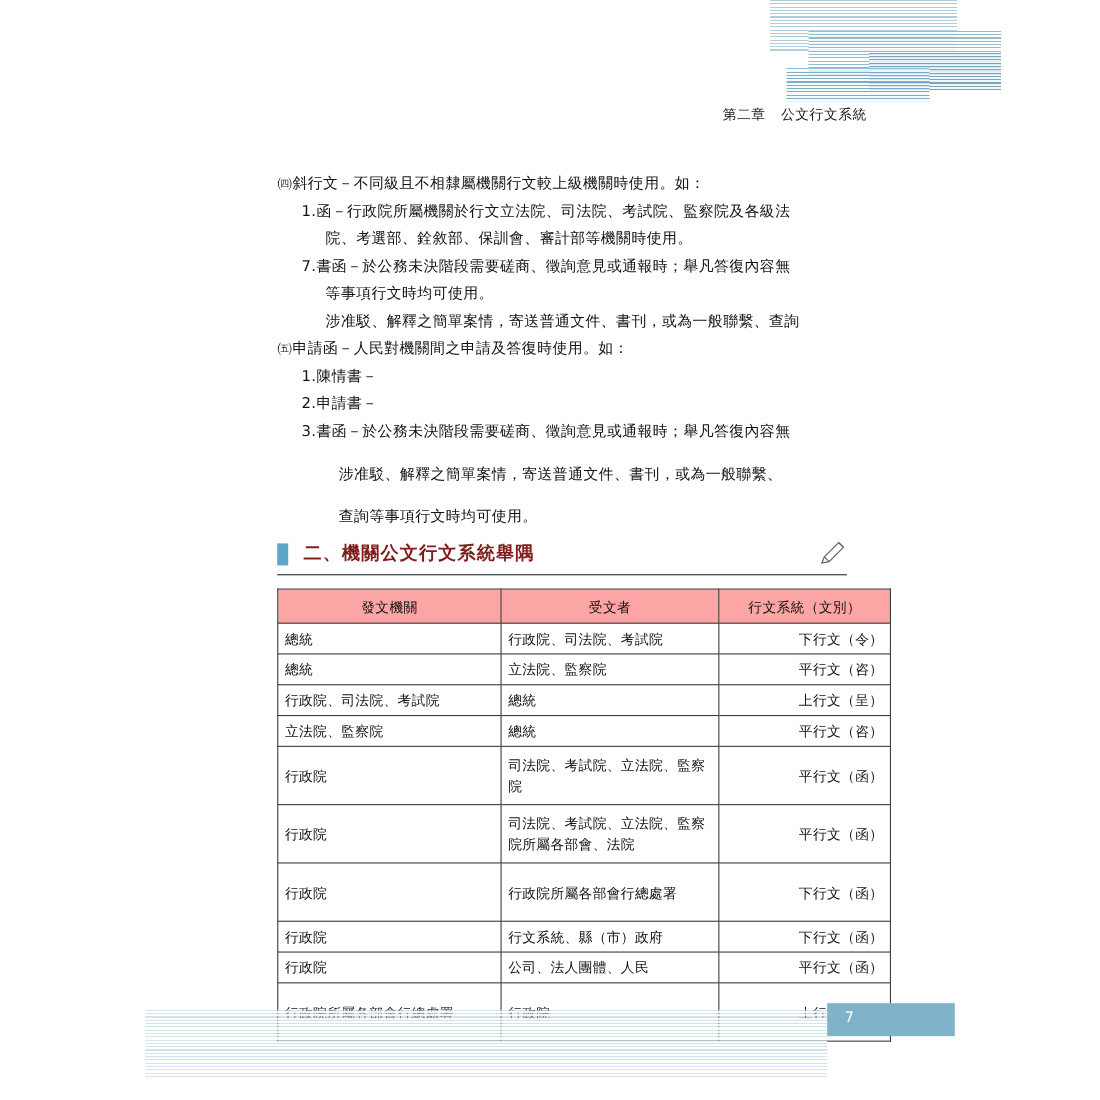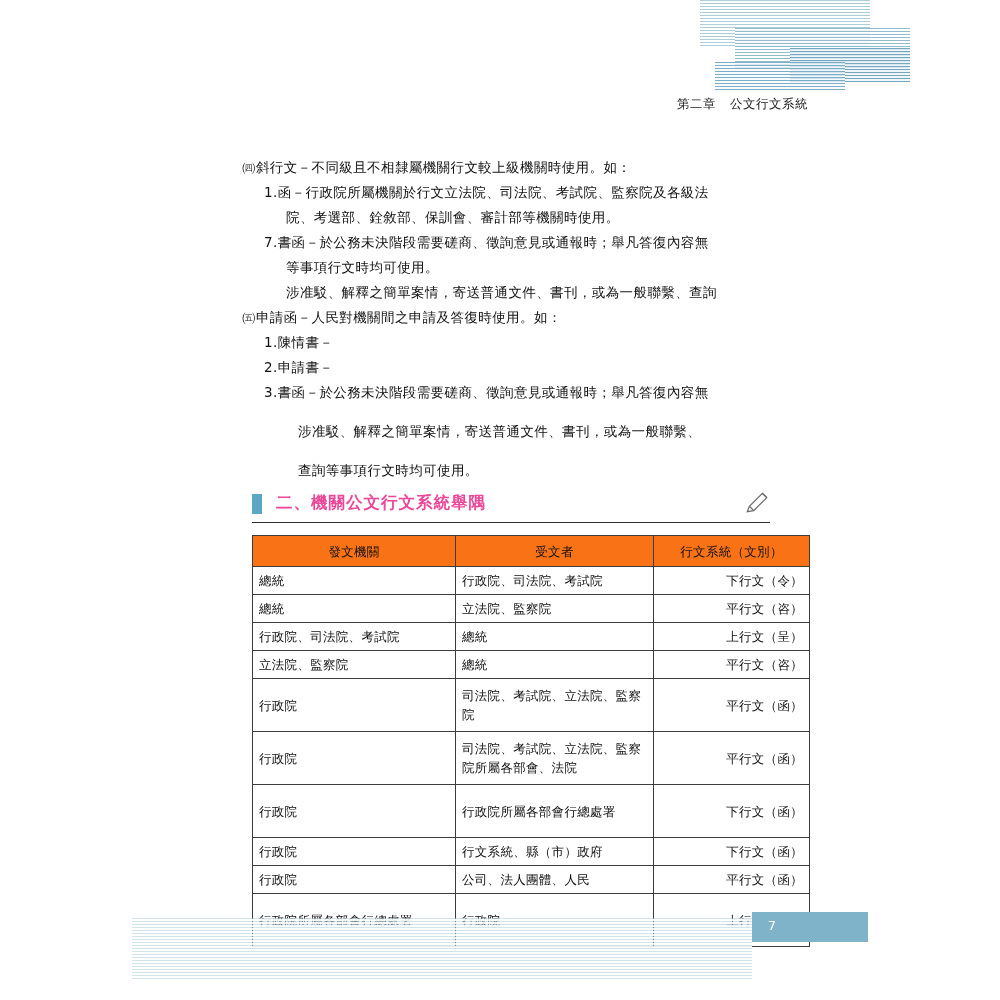--- a/index.html
+++ b/index.html
@@ -50,34 +50,34 @@
     left: 715px; top: 62px; width: 130px; height: 30px;
     background:
       repeating-linear-gradient(to bottom,
         rgba(110,165,195,0.9) 0px, rgba(110,165,195,0.9) 1px,
         rgba(245,250,252,0.75) 1px, rgba(245,250,252,0.75) 3px);
   }
 
   
   .chapter-header {
     position: absolute;
-    left: 548px;
+    left: 528px;
     top: 96px;
     width: 260px;
     text-align: right;
     font-size: 12.5px;
     color: #1a1a1a;
     letter-spacing: 0.5px;
   }
   .chapter-header .ch-num { margin-right: 14px; }
 
   
   .body-area {
     position: absolute;
-    left: 242px;
+    left: 252px;
     top: 155px;
     width: 520px;
     color: #111111;
   }
   .line {
     font-size: 13.5px;
     line-height: 25px;
     letter-spacing: 0.4px;
     white-space: nowrap;
   }
@@ -99,21 +99,21 @@
     position: absolute;
     left: 0px; top: 4px;
     width: 10px; height: 20px;
     background: #5ba7c4;
   }
   .section-heading .title {
     position: absolute;
     left: 24px; top: 2px;
     font-size: 16.5px;
     font-weight: bold;
-    color: #ec4899;
+    color: #7f1d1d;
     letter-spacing: 1px;
   }
   .pencil {
     position: absolute;
     right: 0px; top: 0px;
     width: 26px; height: 26px;
   }
 
   
   .tbl-wrap {
@@ -130,21 +130,21 @@
   table.doc-table th,
   table.doc-table td {
     border: 1px solid #3c3c3c;
     font-size: 12.5px;
     color: #111111;
     padding: 4px 6px;
     letter-spacing: 0.3px;
     line-height: 19px;
   }
   table.doc-table th {
-    background: #f97316;
+    background: #fca5a5;
     text-align: center;
     font-weight: normal;
     height: 22px;
   }
   table.doc-table td.c0 { width: 190px; text-align: left; }
   table.doc-table td.c1 { width: 185px; text-align: left; }
   table.doc-table td.c2 { width: 143px; text-align: right; }
   table.doc-table th.c0 { width: 190px; }
   table.doc-table th.c1 { width: 185px; }
   table.doc-table th.c2 { width: 143px; }

